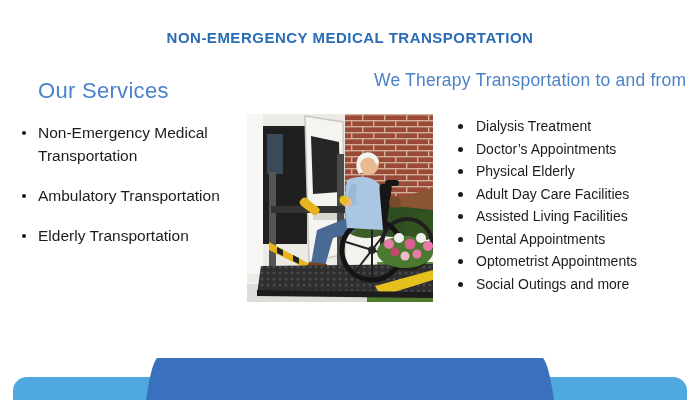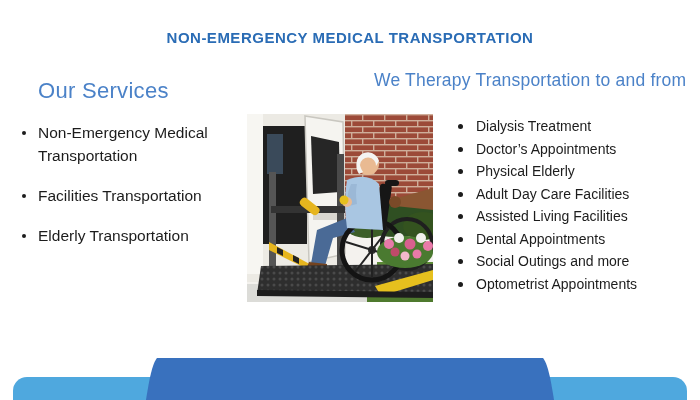--- a/index.html
+++ b/index.html
@@ -69,21 +69,21 @@
 
 <ul class="bullets services-list">
 
     <li>
       <span class="dot"></span>
       <span>Non-Emergency Medical Transportation</span>
     </li>
 
     <li>
       <span class="dot"></span>
-      <span>Facilities Transportation</span>
+      <span>Ambulatory Transportation</span>
     </li>
 
 
     <li>
       <span class="dot"></span>
       <span>Elderly Transportation</span>
     </li>
   </ul>
 
 <ul class="bullets dest-list">
@@ -113,26 +113,26 @@
       <span>Assisted Living Facilities</span>
     </li>
 
     <li>
       <span class="dot"></span>
       <span>Dental Appointments</span>
     </li>
 
     <li>
       <span class="dot"></span>
+      <span>Optometrist Appointments</span>
+    </li>
+
+    <li>
+      <span class="dot"></span>
       <span>Social Outings and more</span>
-    </li>
-
-    <li>
-      <span class="dot"></span>
-      <span>Optometrist Appointments</span>
     </li>
   </ul>
 
 <svg class="photo" viewBox="0 0 186 188" role="img">
   <defs>
     <pattern id="brick" width="22" height="12" patternUnits="userSpaceOnUse">
       <rect width="22" height="12" fill="#9c4a38"></rect>
       <rect y="0" width="22" height="1.4" fill="#cfae9a"></rect>
       <rect y="6" width="22" height="1.4" fill="#cfae9a"></rect>
       <rect x="5" y="0" width="1.4" height="6" fill="#cfae9a"></rect>

